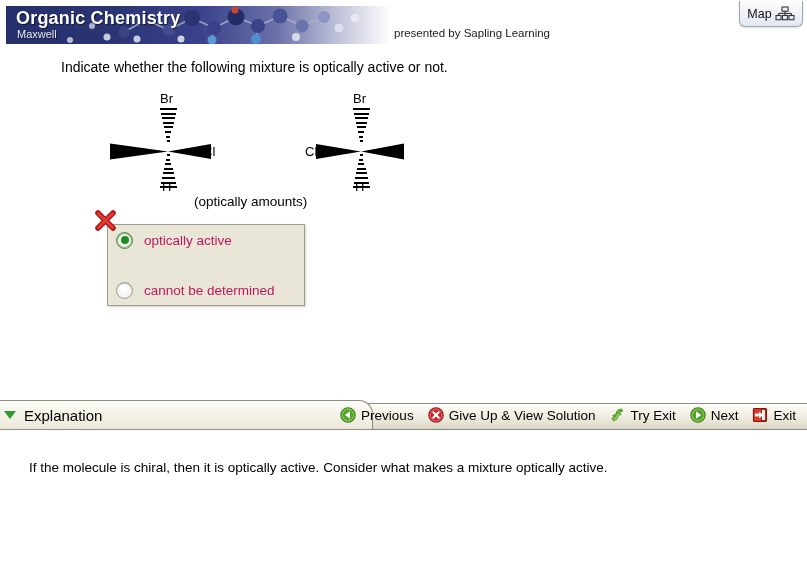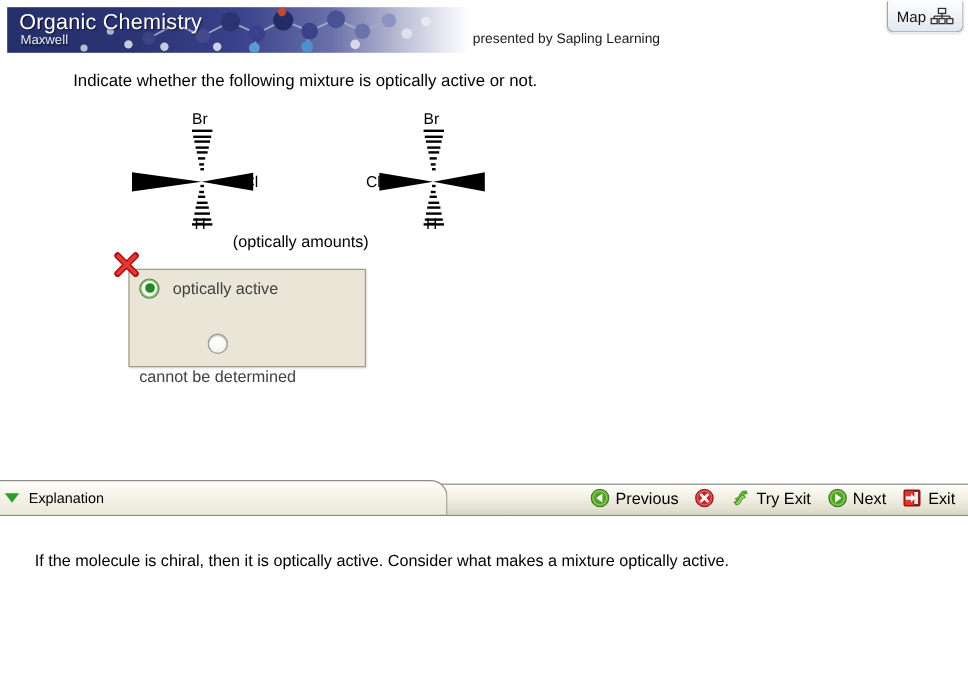--- a/index.html
+++ b/index.html
@@ -30,21 +30,21 @@
     width: 385px; height: 38px;
     background: linear-gradient(to right,
         #252f6b 0%, #2a3472 26%, #39418a 50%,
         #6a70a8 70%, #b9bcd4 85%, #e9eaf2 95%, #ffffff 100%);
     overflow: hidden;
   }
   #banner-title {
     position: absolute;
     left: 10px; top: 2px;
     font-size: 18px;
-    font-weight: normal;
+    font-weight: bold;
     color: #ffffff;
     letter-spacing: .2px;
     text-shadow: 1px 1px 1px rgba(0,0,0,.55);
   }
   #banner-sub {
     position: absolute;
     left: 11px; top: 22px;
     font-size: 11px;
     color: #e8e9f4;
     text-shadow: 1px 1px 1px rgba(0,0,0,.5);
@@ -136,21 +136,21 @@
     box-shadow: inset 0 0 0 1px #8fbd7c, inset 0 1px 1px rgba(0,0,0,.15);
   }
   .radio.checked::after {
     content: "";
     position: absolute;
     left: 3.5px; top: 3.5px;
     width: 8px; height: 8px;
     border-radius: 50%;
     background: #1f8a1f;
   }
-  .option-label { font-size: 13.5px; color: #404040; }
+  .option-label { font-size: 13.5px; color: #be185d; }
 
   #wrong-mark {
     position: absolute;
     left: 94px; top: 209px;
     width: 24px; height: 24px;
   }
 
   
   #toolbar {
     position: absolute;
@@ -177,21 +177,21 @@
     align-items: center;
     cursor: pointer;
   }
   #explanation-caret {
     margin-left: 4px; margin-right: 8px;
     width: 0; height: 0;
     border-left: 6px solid transparent;
     border-right: 6px solid transparent;
     border-top: 8px solid #2e9c2e;
   }
-  #explanation-label { font-size: 12px; color: #000; }
+  #explanation-label { font-size: 15px; color: #000; }
 
   #toolbar-buttons {
     position: absolute;
     right: 4px; top: 8px;
     height: 22px;
     display: flex;
     align-items: center;
     gap: 0;
   }
   .tb-btn {
@@ -359,21 +359,21 @@
   <div class="atom-label" style="left:45px; top:88px;">H</div>
 </div>
 
 <div id="equimolar">(optically amounts)</div>
 
 <div id="answer-panel">
   <div class="option-row" style="top:3px;">
     <span class="radio checked"></span>
     <span class="option-label">optically active</span>
   </div>
-  <div class="option-row" style="top:53px;flex-direction:column;">
+  <div class="option-row" style="top:53px;">
     <span class="radio"></span>
     <span class="option-label">cannot be determined</span>
   </div>
 </div>
 
 <svg id="wrong-mark" viewBox="0 0 24 24">
   <g stroke="#b01218" stroke-width="5.5" stroke-linecap="round">
     <line x1="4" y1="4" x2="19" y2="19"></line>
     <line x1="19" y1="4" x2="4" y2="19"></line>
   </g>
@@ -404,20 +404,21 @@
 
     <div class="tb-btn">
       <svg class="tb-icon" width="16" height="16" viewBox="0 0 16 16">
         <circle cx="8" cy="8" r="7.2" fill="#e0565a" stroke="#98181d" stroke-width="1.1"></circle>
         <circle cx="8" cy="8" r="5.2" fill="#cc2127"></circle>
         <g stroke="#ffffff" stroke-width="2.1" stroke-linecap="round">
           <line x1="5.3" y1="5.3" x2="10.7" y2="10.7"></line>
           <line x1="10.7" y1="5.3" x2="5.3" y2="10.7"></line>
         </g>
       </svg>
+      <span>Give Up &amp; View Solution</span>
     </div>
 
     <div class="tb-btn">
       <svg class="tb-icon" width="16" height="16" viewBox="0 0 16 16">
         <path d="M11.5 2.2 C5.5 3.2 9.5 7.2 3.8 8.5 L5.3 10.6 C11.3 9.3 7.4 5.4 13.2 4.2 Z" fill="#6cc132" stroke="#3f7d1c" stroke-width=".8"></path>
         <path d="M12.8 1.2 L14.2 4.8 L10.6 4.1 Z" fill="#4ea223"></path>
         <path d="M4.4 13.9 L2.6 10.5 L6.3 10.9 Z" fill="#4ea223"></path>
         <path d="M4.5 13.8 C10.5 12.8 6.5 8.8 12.2 7.5 L10.7 5.4 C4.7 6.7 8.6 10.6 2.8 11.8 Z" fill="#8ed65b" stroke="#3f7d1c" stroke-width=".8" opacity=".95"></path>
       </svg>
       <span>Try Exit</span>

